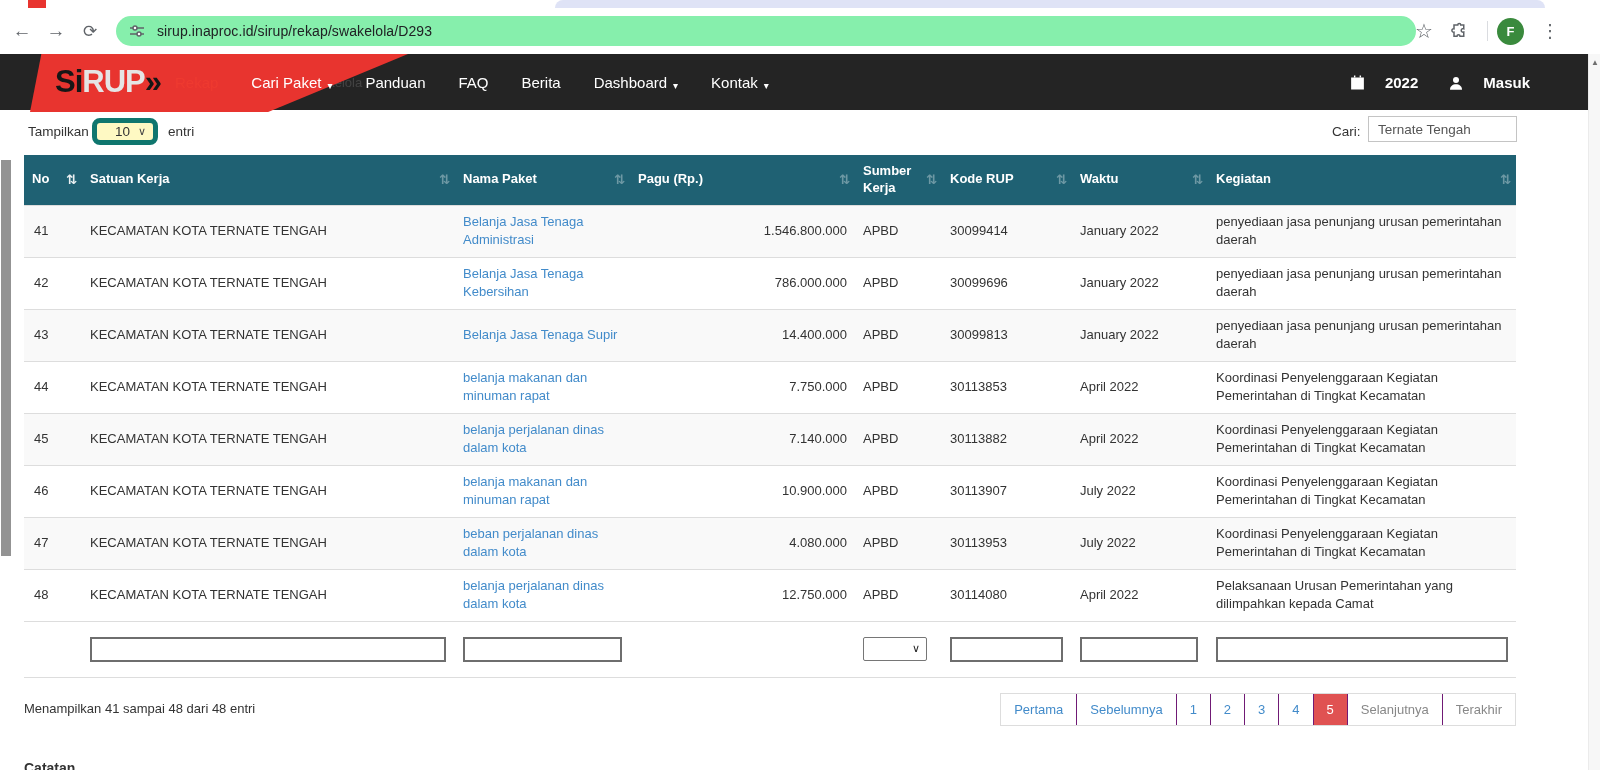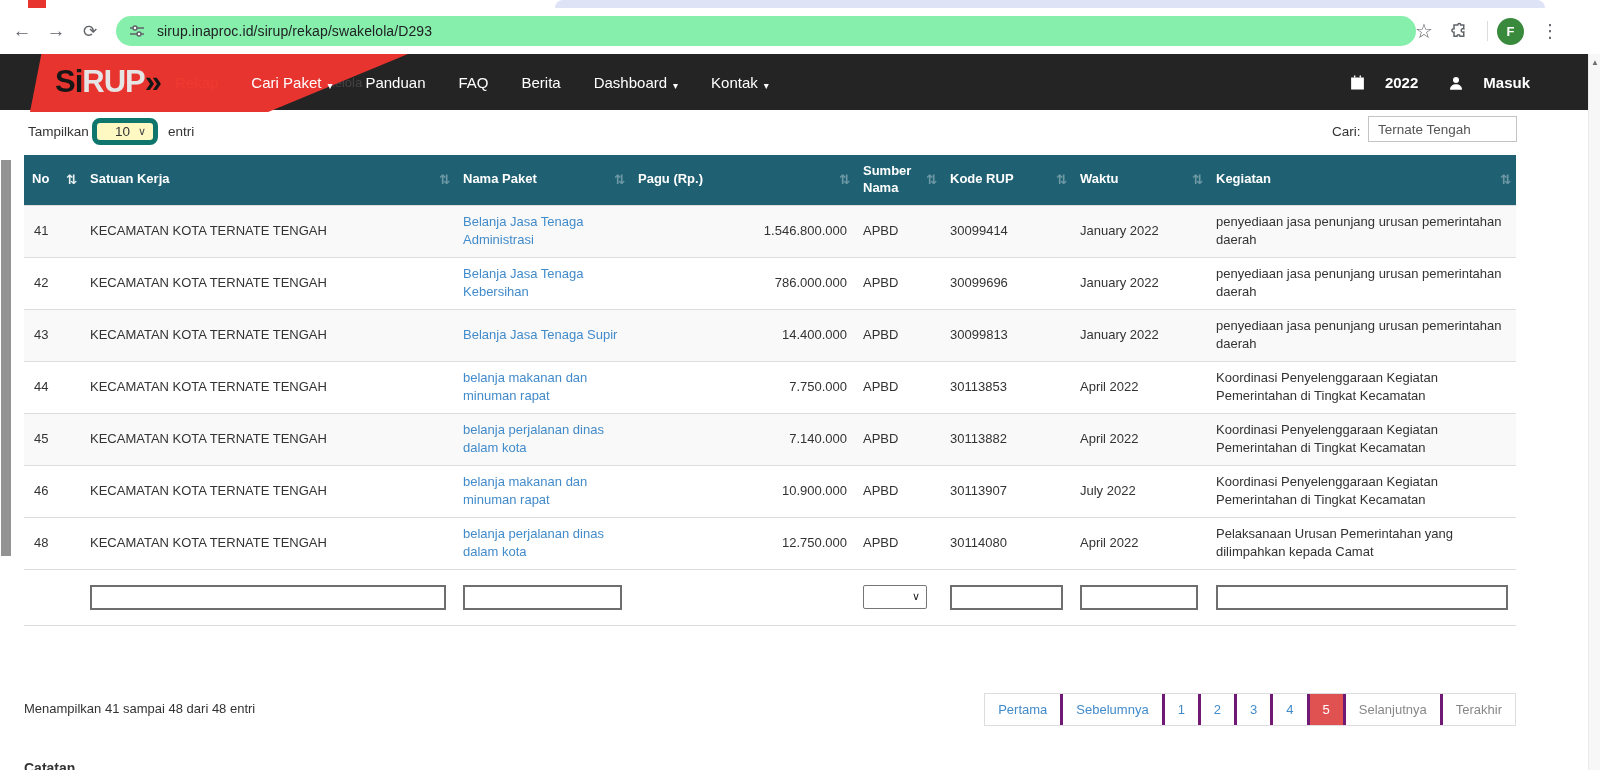--- a/index.html
+++ b/index.html
@@ -64,21 +64,21 @@
   #rekap-table tbody a{color:#428bca;text-decoration:none;cursor:pointer}
   #rekap-table tfoot td{height:56px;background:#fff;border-top:1px solid #ddd;border-bottom:1px solid #ddd;
     vertical-align:middle;padding:0 8px}
   .filter-input{height:25px;border:2px solid #6e6e6e;background:#fff;font-family:inherit;font-size:13px;padding:0 4px}
   #filter-select{width:64px;height:24px;border:1px solid #767676;border-radius:2px;background:#fff;position:relative;cursor:pointer}
   #filter-select .chev{position:absolute;right:6px;top:4px;font-size:11px;color:#222}
 
   
   #info-text{position:absolute;left:24px;top:701px;font-size:13px;color:#333}
   #pagination{position:absolute;right:84px;top:693px;display:flex;border:1px solid #ddd;background:#fff}
-  .page-btn{font-size:13px;padding:8px 13px;color:#428bca;border-left:3px solid #701a75;cursor:pointer;white-space:nowrap}
+  .page-btn{font-size:13px;padding:8px 13px;color:#428bca;border-left:1px solid #701a75;cursor:pointer;white-space:nowrap}
   .page-btn:first-child{border-left:none}
   .page-btn.active{background:#e05252;color:#fff;cursor:default}
   .page-btn.disabled{color:#888;cursor:default}
   #catatan{position:absolute;left:24px;top:760px;font-size:14px;font-weight:bold;color:#333}
 
   
   #scrollbar{position:absolute;left:1588px;top:54px;width:12px;height:716px;background:#f7f7f7;border-left:1px solid #ebebeb}
   #scroll-up{position:absolute;left:0;top:4px;width:12px;text-align:center;font-size:8px;color:#6f6f6f;cursor:pointer}
   #scroll-thumb{position:absolute;left:1px;top:160px;width:10px;height:396px;background:#939393;cursor:pointer}
 
@@ -201,21 +201,21 @@
       <col style="width:130px">
       <col style="width:136px">
       <col style="width:308px">
   </colgroup>
   <thead>
       <tr id="header-row">
         <th><span>No</span><span class="sort-icon sorted">⇅</span></th>
         <th><span>Satuan Kerja</span><span class="sort-icon">⇅</span></th>
         <th><span>Nama Paket</span><span class="sort-icon">⇅</span></th>
         <th><span>Pagu (Rp.)</span><span class="sort-icon">⇅</span></th>
-        <th><span>Sumber Nama</span><span class="sort-icon">⇅</span></th>
+        <th><span>Sumber Kerja</span><span class="sort-icon">⇅</span></th>
         <th><span>Kode RUP</span><span class="sort-icon">⇅</span></th>
         <th><span>Waktu</span><span class="sort-icon">⇅</span></th>
         <th><span>Kegiatan</span><span class="sort-icon">⇅</span></th>
       </tr>
     </thead>
   <tbody id="tbody">
       <tr class="odd">
     <td>41</td>
     <td>KECAMATAN KOTA TERNATE TENGAH</td>
     <td><a>Belanja Jasa Tenaga Administrasi</a></td>
@@ -265,20 +265,30 @@
     <td>April 2022</td>
     <td>Koordinasi Penyelenggaraan Kegiatan Pemerintahan di Tingkat Kecamatan</td>
   </tr>
       <tr>
     <td>46</td>
     <td>KECAMATAN KOTA TERNATE TENGAH</td>
     <td><a>belanja makanan dan minuman rapat</a></td>
     <td class="num">10.900.000</td>
     <td>APBD</td>
     <td>30113907</td>
+    <td>July 2022</td>
+    <td>Koordinasi Penyelenggaraan Kegiatan Pemerintahan di Tingkat Kecamatan</td>
+  </tr>
+      <tr class="odd">
+    <td>47</td>
+    <td>KECAMATAN KOTA TERNATE TENGAH</td>
+    <td><a>beban perjalanan dinas dalam kota</a></td>
+    <td class="num">4.080.000</td>
+    <td>APBD</td>
+    <td>30113953</td>
     <td>July 2022</td>
     <td>Koordinasi Penyelenggaraan Kegiatan Pemerintahan di Tingkat Kecamatan</td>
   </tr>
       <tr>
     <td>48</td>
     <td>KECAMATAN KOTA TERNATE TENGAH</td>
     <td><a>belanja perjalanan dinas dalam kota</a></td>
     <td class="num">12.750.000</td>
     <td>APBD</td>
     <td>30114080</td>

